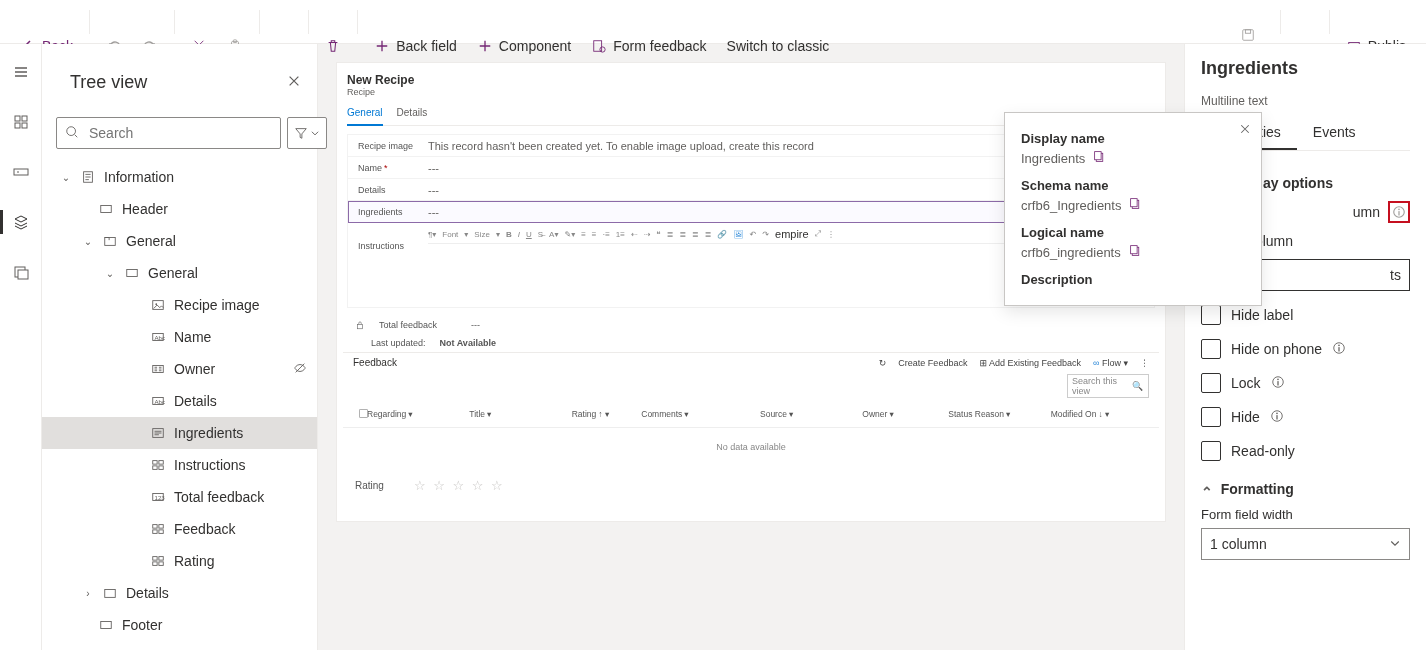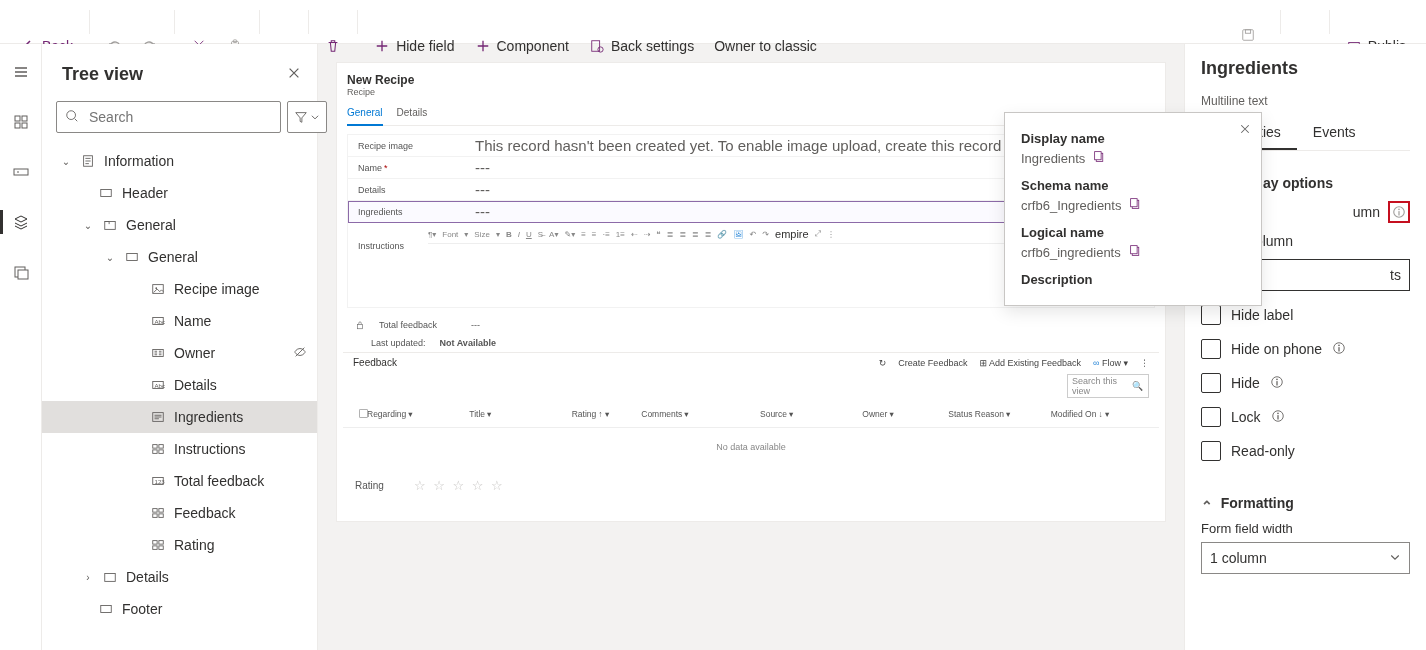--- a/index.html
+++ b/index.html
@@ -83,21 +83,21 @@
     width: 276px;
     background: #fff;
     border-right: 1px solid var(--border);
     display:flex;
     flex-direction:column;
   }
   .tree-header {
     display:flex; align-items:center; justify-content:space-between;
     padding: 16px 16px 12px 16px;
   }
-  .tree-header h2 { margin:4px; font-size:18px; font-weight:700; }
+  .tree-header h2 { margin:12px; font-size:18px; font-weight:400; }
   .tree-search {
     display:flex; gap:6px; padding: 0 14px 8px 14px;
   }
   .search-box {
     flex:1; display:flex; align-items:center; gap:8px;
     border:1px solid #8a8886; border-radius:2px; padding:4px 8px; height:32px;
   }
   .search-box input { border:none; outline:none; flex:1; font-size:14px; background:transparent; }
   .filter-btn {
     width:52px; height:32px; border:1px solid #8a8886; border-radius:2px; background:#fff;
@@ -136,21 +136,21 @@
   .fs-title { font-size:12px; font-weight:600; margin:6px 4px 0 4px; }
   .fs-sub { font-size:9px; color:#605e5c; margin:0 4px 6px 4px; }
   .fs-tabs { display:flex; gap:14px; border-bottom:1px solid var(--border); margin:0 4px; }
   .fs-tab { font-size:10px; padding:4px 0 6px 0; color:#605e5c; cursor:pointer; }
   .fs-tab.active { color:var(--accent); border-bottom:2px solid var(--accent); margin-bottom:-1px; }
   .fs-section { margin:8px 4px; border:1px solid #f2f2f2; }
   .fs-field { display:flex; border-bottom:1px solid #f2f2f2; min-height:22px; align-items:center; padding:2px 10px; }
   .fs-field:last-child { border-bottom:none; }
   .fs-label { width:70px; font-size:9px; color:#555; display:flex; align-items:center; gap:2px; }
   .fs-label .req { color:#a80000; font-size:9px; }
-  .fs-val { font-size:15px; color:#605e5c;margin-left:47px; }
+  .fs-val { font-size:11px; color:#605e5c; }
   .fs-field.selected { outline:1px solid #8c6aa8; outline-offset:-1px; background:#fbfaff; }
   .fs-rte { height:84px; align-items:flex-start; flex-direction:column; }
   .rte-toolbar { display:flex; align-items:center; gap:6px; padding:3px 0; border-bottom:1px solid #eee; width:100%; flex-wrap:wrap; }
   .rte-toolbar span { font-size:8px; color:#888; display:inline-flex; align-items:center; gap:2px; }
   .rte-body { font-size:12px; color:#a6a6a6; padding:4px 0;text-align:right; }
   .fs-footer-row { display:flex; align-items:center; padding:4px 12px; font-size:9px; color:#555; gap:14px; }
   .lock-ico { width:10px; height:10px; }
   .fs-feedback-head {
     display:flex; align-items:center; justify-content:space-between;
     padding:4px 10px; font-size:10px; border-top:1px solid var(--border);
@@ -280,41 +280,41 @@
         </svg>
       </span>
   </button>
   <div class="cmd-sep"></div>
   <button class="cmd-btn">
     <span class="ico purple" style="color:var(--purple)">
         <svg viewBox="0 0 16 16" width="14" height="14">
           <path d="M8 2v12M2 8h12" stroke="currentColor" stroke-width="1.5"></path>
         </svg>
       </span>
-    <span>Hide field</span>
+    <span>Back field</span>
   </button>
   <button class="cmd-btn">
     <span class="ico purple" style="color:var(--purple)">
         <svg viewBox="0 0 16 16" width="14" height="14">
           <path d="M8 2v12M2 8h12" stroke="currentColor" stroke-width="1.5"></path>
         </svg>
       </span>
     <span>Component</span>
   </button>
   <button class="cmd-btn">
     <span class="ico purple" style="color:var(--purple)">
         <svg viewBox="0 0 16 16" width="14" height="14">
           <rect x="2" y="2" width="9" height="12" stroke="currentColor" fill="none"></rect>
           <circle cx="12" cy="12" r="3" stroke="currentColor" fill="none"></circle>
         </svg>
       </span>
-    <span>Back settings</span>
+    <span>Form feedback</span>
   </button>
   <button class="cmd-btn">
-    <span>Owner to classic</span>
+    <span>Switch to classic</span>
   </button>
   <div class="cmd-spacer"></div>
   <button class="cmd-btn disabled">
     <span class="ico">
         <svg viewBox="0 0 16 16" width="14" height="14">
           <rect x="2" y="2" width="12" height="12" rx="1" stroke="currentColor" fill="none"></rect>
           <rect x="5" y="2" width="6" height="4" stroke="currentColor" fill="none"></rect>
         </svg>
       </span>
     <span>Save</span>
@@ -705,46 +705,46 @@
         <span class="info-ico">
           <svg viewBox="0 0 16 16" width="14" height="14">
               <circle cx="8" cy="8" r="6" stroke="currentColor" fill="none"></circle>
               <circle cx="8" cy="5" r="0.9" fill="currentColor"></circle>
               <rect x="7.3" y="7" width="1.4" height="5" fill="currentColor"></rect>
             </svg>
         </span>
       </div>
       <div class="checkbox-row">
         <div class="cb"></div>
+        <span>Lock</span>
+        <span class="info-ico">
+          <svg viewBox="0 0 16 16" width="14" height="14">
+              <circle cx="8" cy="8" r="6" stroke="currentColor" fill="none"></circle>
+              <circle cx="8" cy="5" r="0.9" fill="currentColor"></circle>
+              <rect x="7.3" y="7" width="1.4" height="5" fill="currentColor"></rect>
+            </svg>
+        </span>
+      </div>
+      <div class="checkbox-row">
+        <div class="cb"></div>
         <span>Hide</span>
         <span class="info-ico">
           <svg viewBox="0 0 16 16" width="14" height="14">
               <circle cx="8" cy="8" r="6" stroke="currentColor" fill="none"></circle>
               <circle cx="8" cy="5" r="0.9" fill="currentColor"></circle>
               <rect x="7.3" y="7" width="1.4" height="5" fill="currentColor"></rect>
             </svg>
         </span>
       </div>
       <div class="checkbox-row">
         <div class="cb"></div>
-        <span>Lock</span>
-        <span class="info-ico">
-          <svg viewBox="0 0 16 16" width="14" height="14">
-              <circle cx="8" cy="8" r="6" stroke="currentColor" fill="none"></circle>
-              <circle cx="8" cy="5" r="0.9" fill="currentColor"></circle>
-              <rect x="7.3" y="7" width="1.4" height="5" fill="currentColor"></rect>
-            </svg>
-        </span>
-      </div>
-      <div class="checkbox-row">
-        <div class="cb"></div>
         <span>Read-only</span>
       </div>
 
-      <div class="prop-section-title" style="margin-top:34px;">
+      <div class="prop-section-title" style="margin-top:20px;">
         <span class="chev-up"></span>
         <span>Formatting</span>
       </div>
       <div style="font-size:13px;margin:4px 0 6px 0;">Form field width</div>
       <div class="sel">
         <span>1 column</span>
         <span><svg viewBox="0 0 16 16" width="12" height="12">
               <path d="M3 6l5 5 5-5" stroke="#605e5c" fill="none" stroke-width="1.5"></path>
             </svg></span>
       </div>

